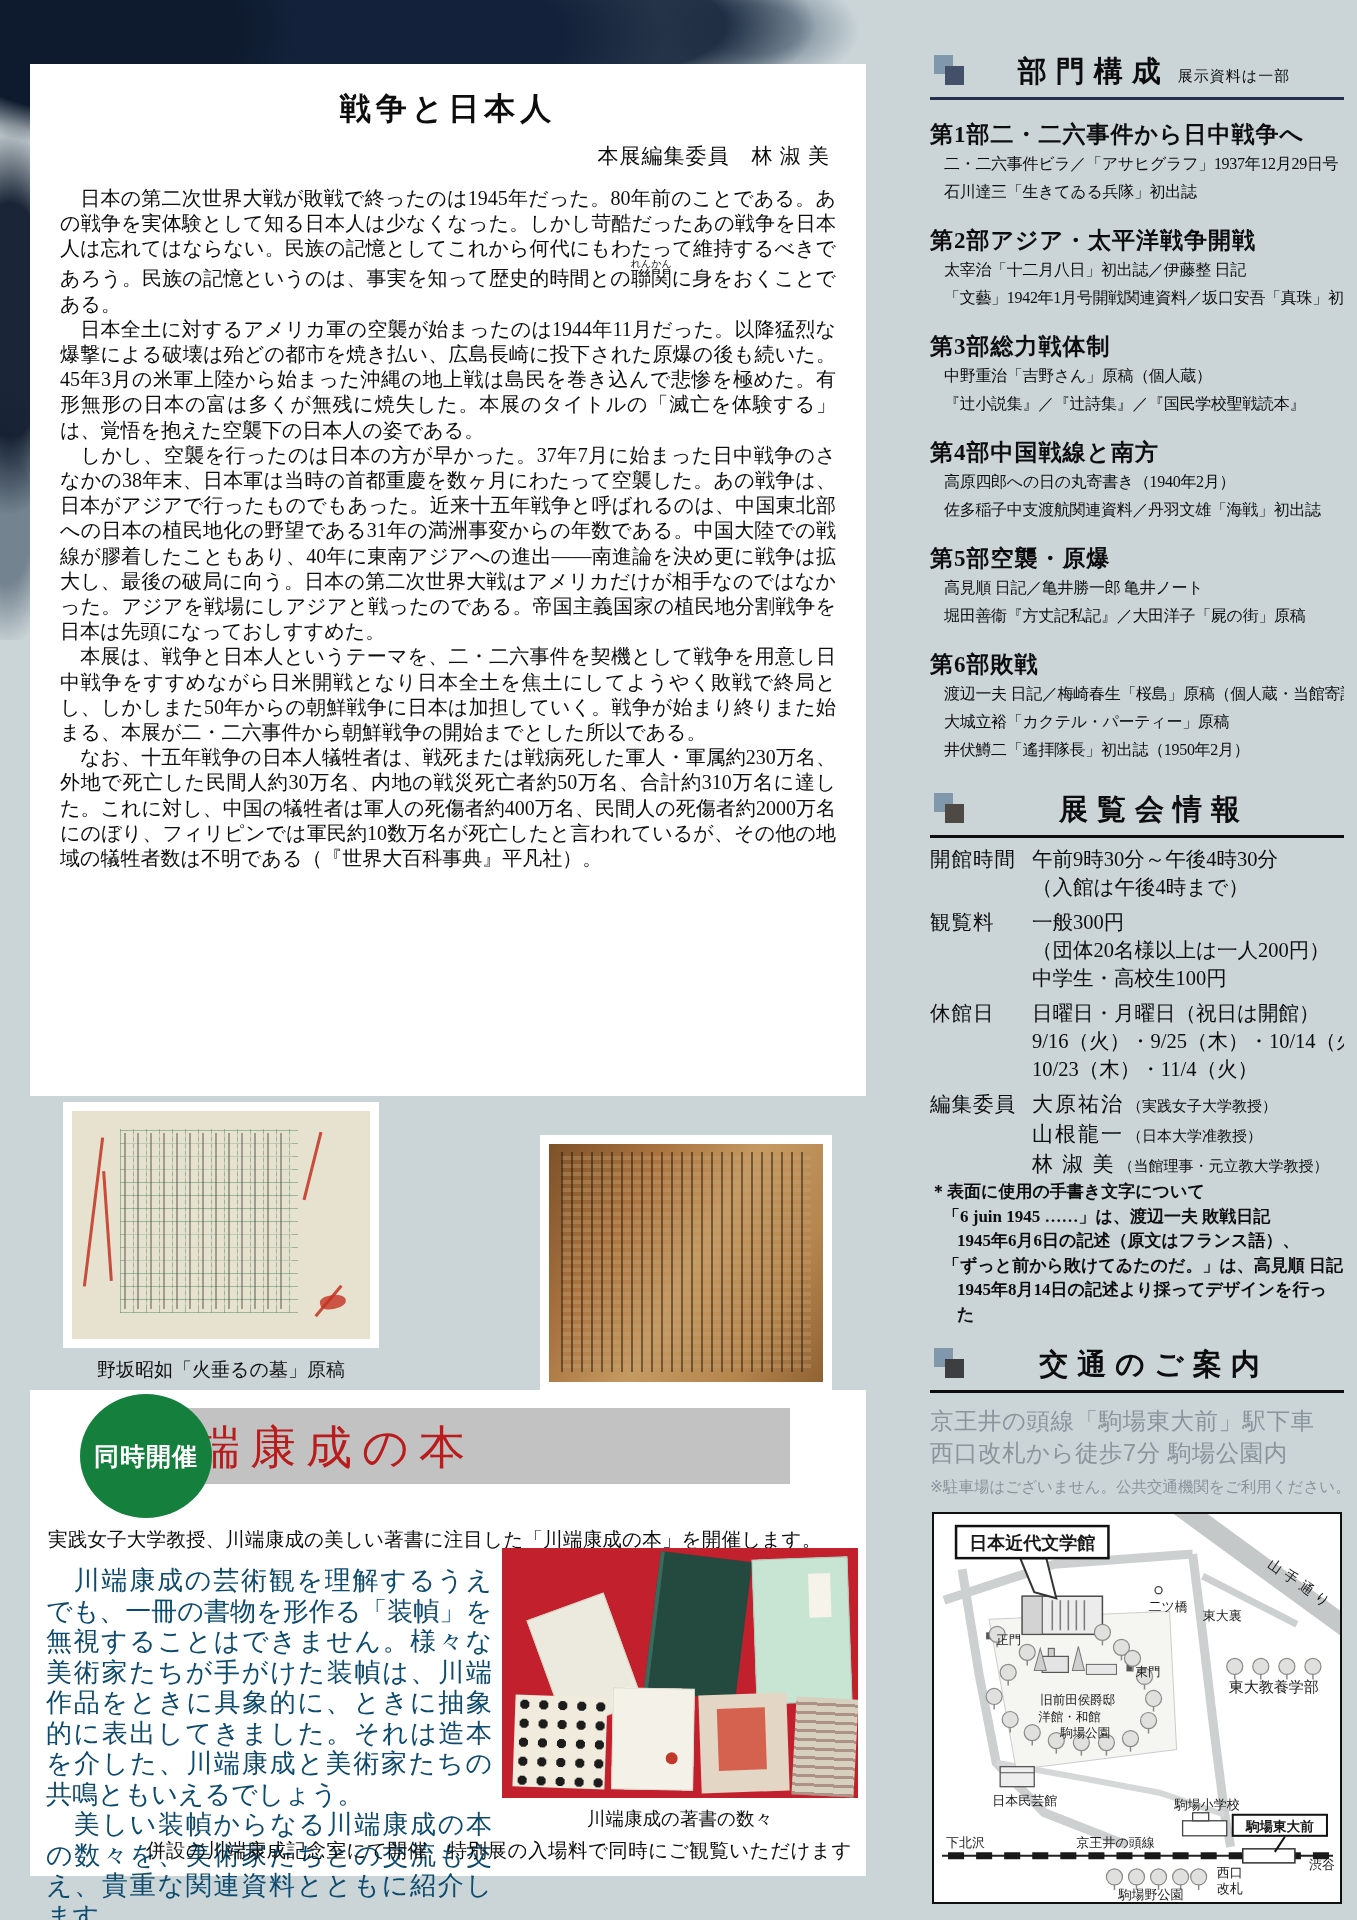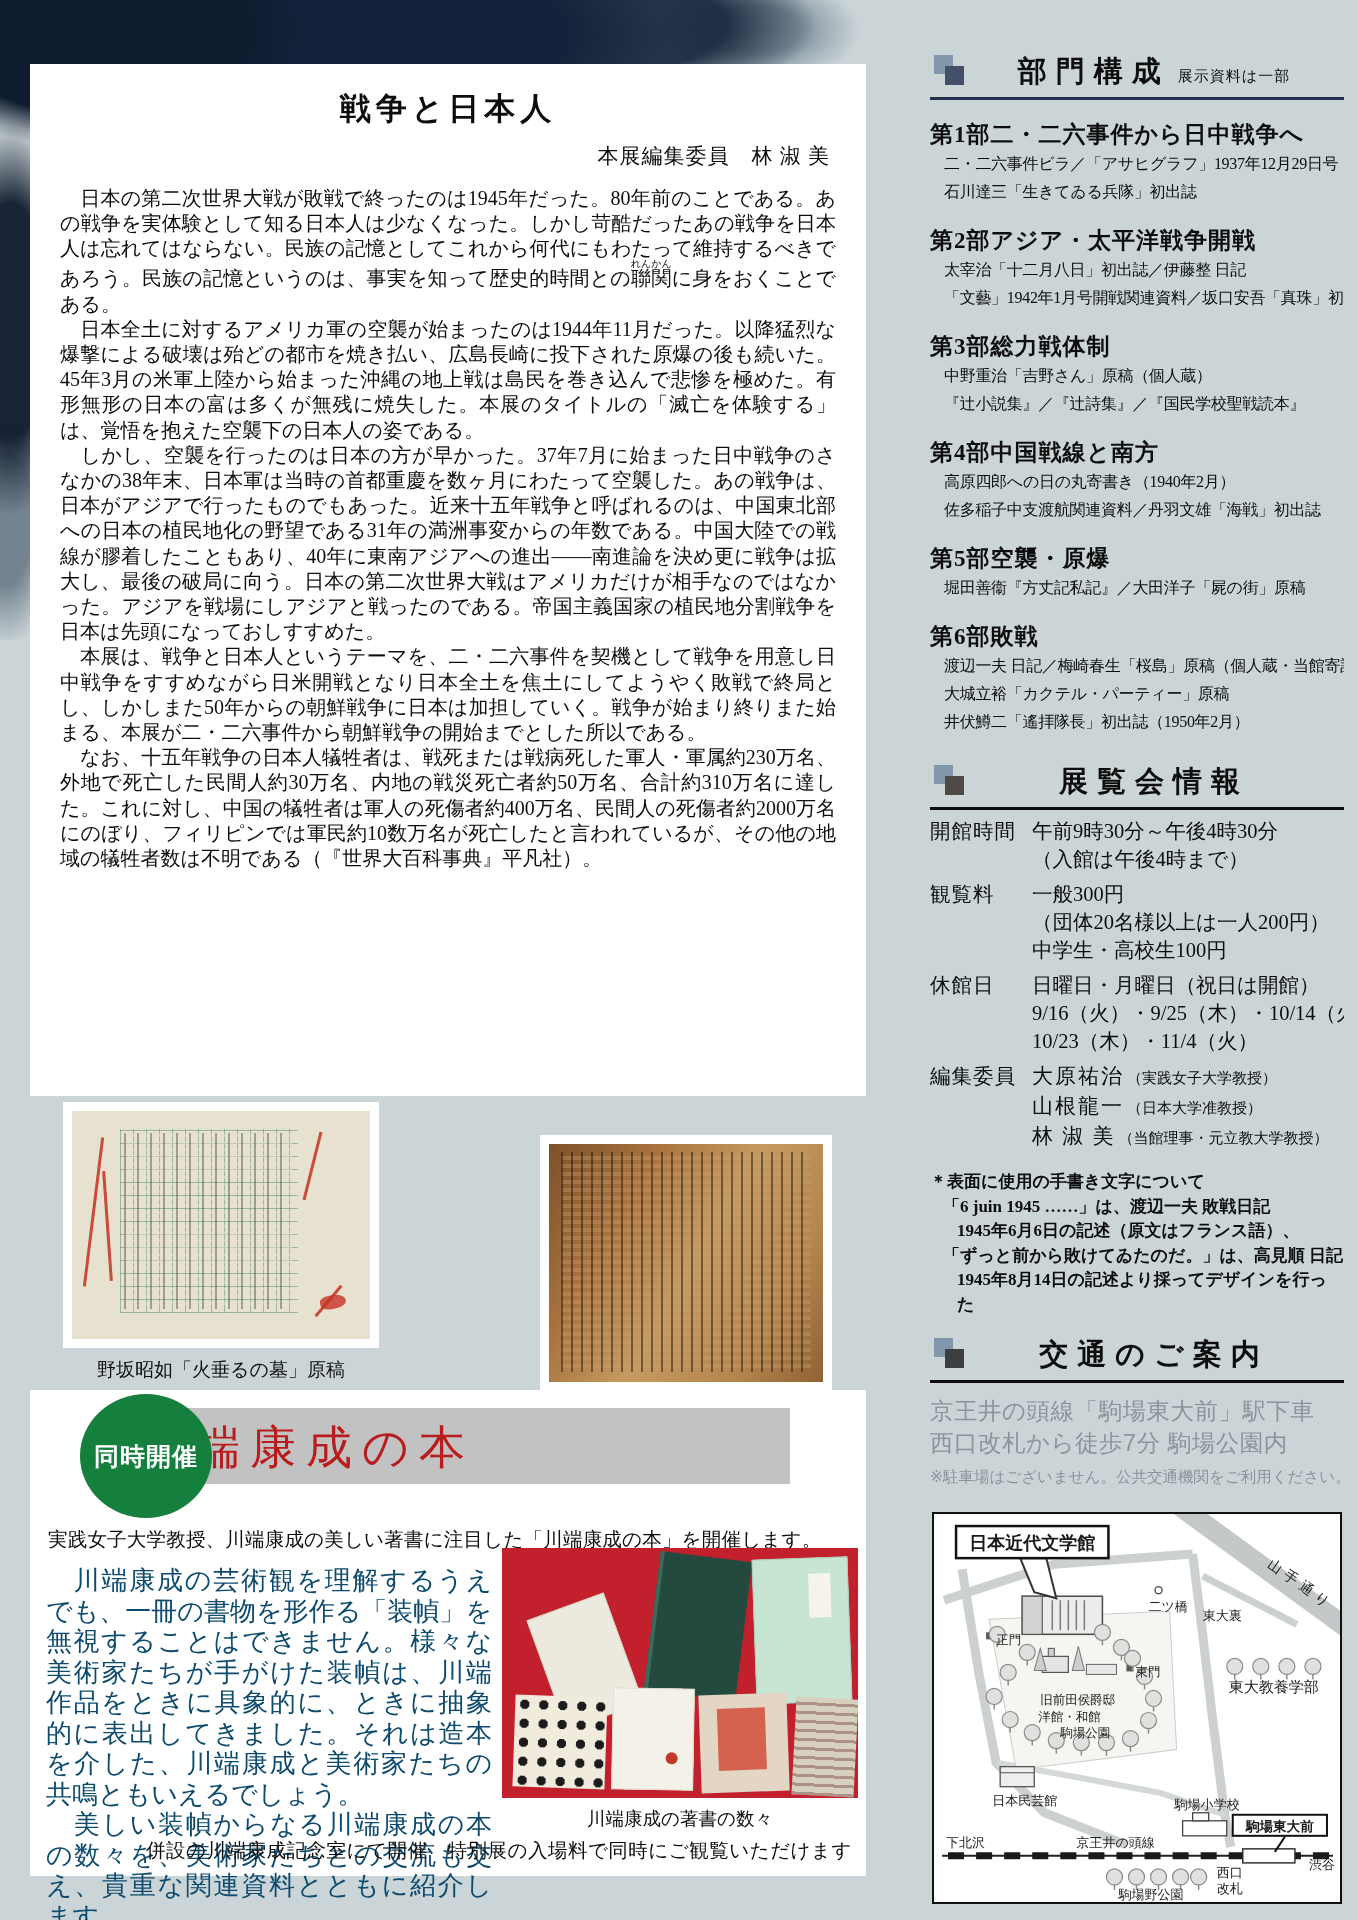--- a/index.html
+++ b/index.html
@@ -63,21 +63,21 @@
   .section{margin-top:19px;}
   .sec-head{font-size:23px;font-weight:bold;letter-spacing:1px;white-space:nowrap;}
   .sec-no{}
   .sec-item{font-size:16px;line-height:28px;margin-left:14px;letter-spacing:-0.3px;white-space:nowrap;}
   .info-head{margin-top:26px;}
   .info-row{display:flex;margin-top:7px;font-size:20.5px;line-height:28px;}
   .info-label{width:102px;flex:none;letter-spacing:1px;}
   .info-lines div{white-space:nowrap;}
   .ed-name{font-size:21px;letter-spacing:2px;}
   .ed-title{font-size:15px;margin-left:3px;}
-  .footnote{margin-top:18px;font-weight:bold;font-size:17px;line-height:24.5px;}
+  .footnote{font-weight:bold;font-size:17px;line-height:24.5px;}
   .fn-1,.fn-3{margin-left:13px;}
   .fn-2,.fn-4{margin-left:27px;}
   .access-head{margin-top:18px;}
   .access-line{font-family:"Liberation Sans","DejaVu Sans",sans-serif;color:#8a949b;
                font-size:23.5px;line-height:32px;letter-spacing:0.5px;white-space:nowrap;}
   .access-line.first{margin-top:12px;}
   .access-note{font-family:"Liberation Sans","DejaVu Sans",sans-serif;color:#8a949b;
                font-size:15.5px;margin-top:8px;white-space:nowrap;}
   
   .map-box{position:absolute;left:932px;top:1512px;width:410px;height:392px;background:#fff;
@@ -189,20 +189,21 @@
       <div class="sec-item">中野重治「吉野さん」原稿（個人蔵）</div>
       <div class="sec-item">『辻小説集』／『辻詩集』／『国民学校聖戦読本』</div>
     </div>
     <div class="section">
       <div class="sec-head"><span class="sec-no">第4部</span><span class="sec-title">中国戦線と南方</span></div>
       <div class="sec-item">高原四郎への日の丸寄書き（1940年2月）</div>
       <div class="sec-item">佐多稲子中支渡航関連資料／丹羽文雄「海戦」初出誌</div>
     </div>
     <div class="section">
       <div class="sec-head"><span class="sec-no">第5部</span><span class="sec-title">空襲・原爆</span></div>
+      <div class="sec-item">高見順 日記／亀井勝一郎 亀井ノート</div>
       <div class="sec-item">堀田善衞『方丈記私記』／大田洋子「屍の街」原稿</div>
     </div>
     <div class="section">
       <div class="sec-head"><span class="sec-no">第6部</span><span class="sec-title">敗戦</span></div>
       <div class="sec-item">渡辺一夫 日記／梅崎春生「桜島」原稿（個人蔵・当館寄託）</div>
       <div class="sec-item">大城立裕「カクテル・パーティー」原稿</div>
       <div class="sec-item">井伏鱒二「遙拝隊長」初出誌（1950年2月）</div>
     </div>
 
     <header class="panel-head info-head">

